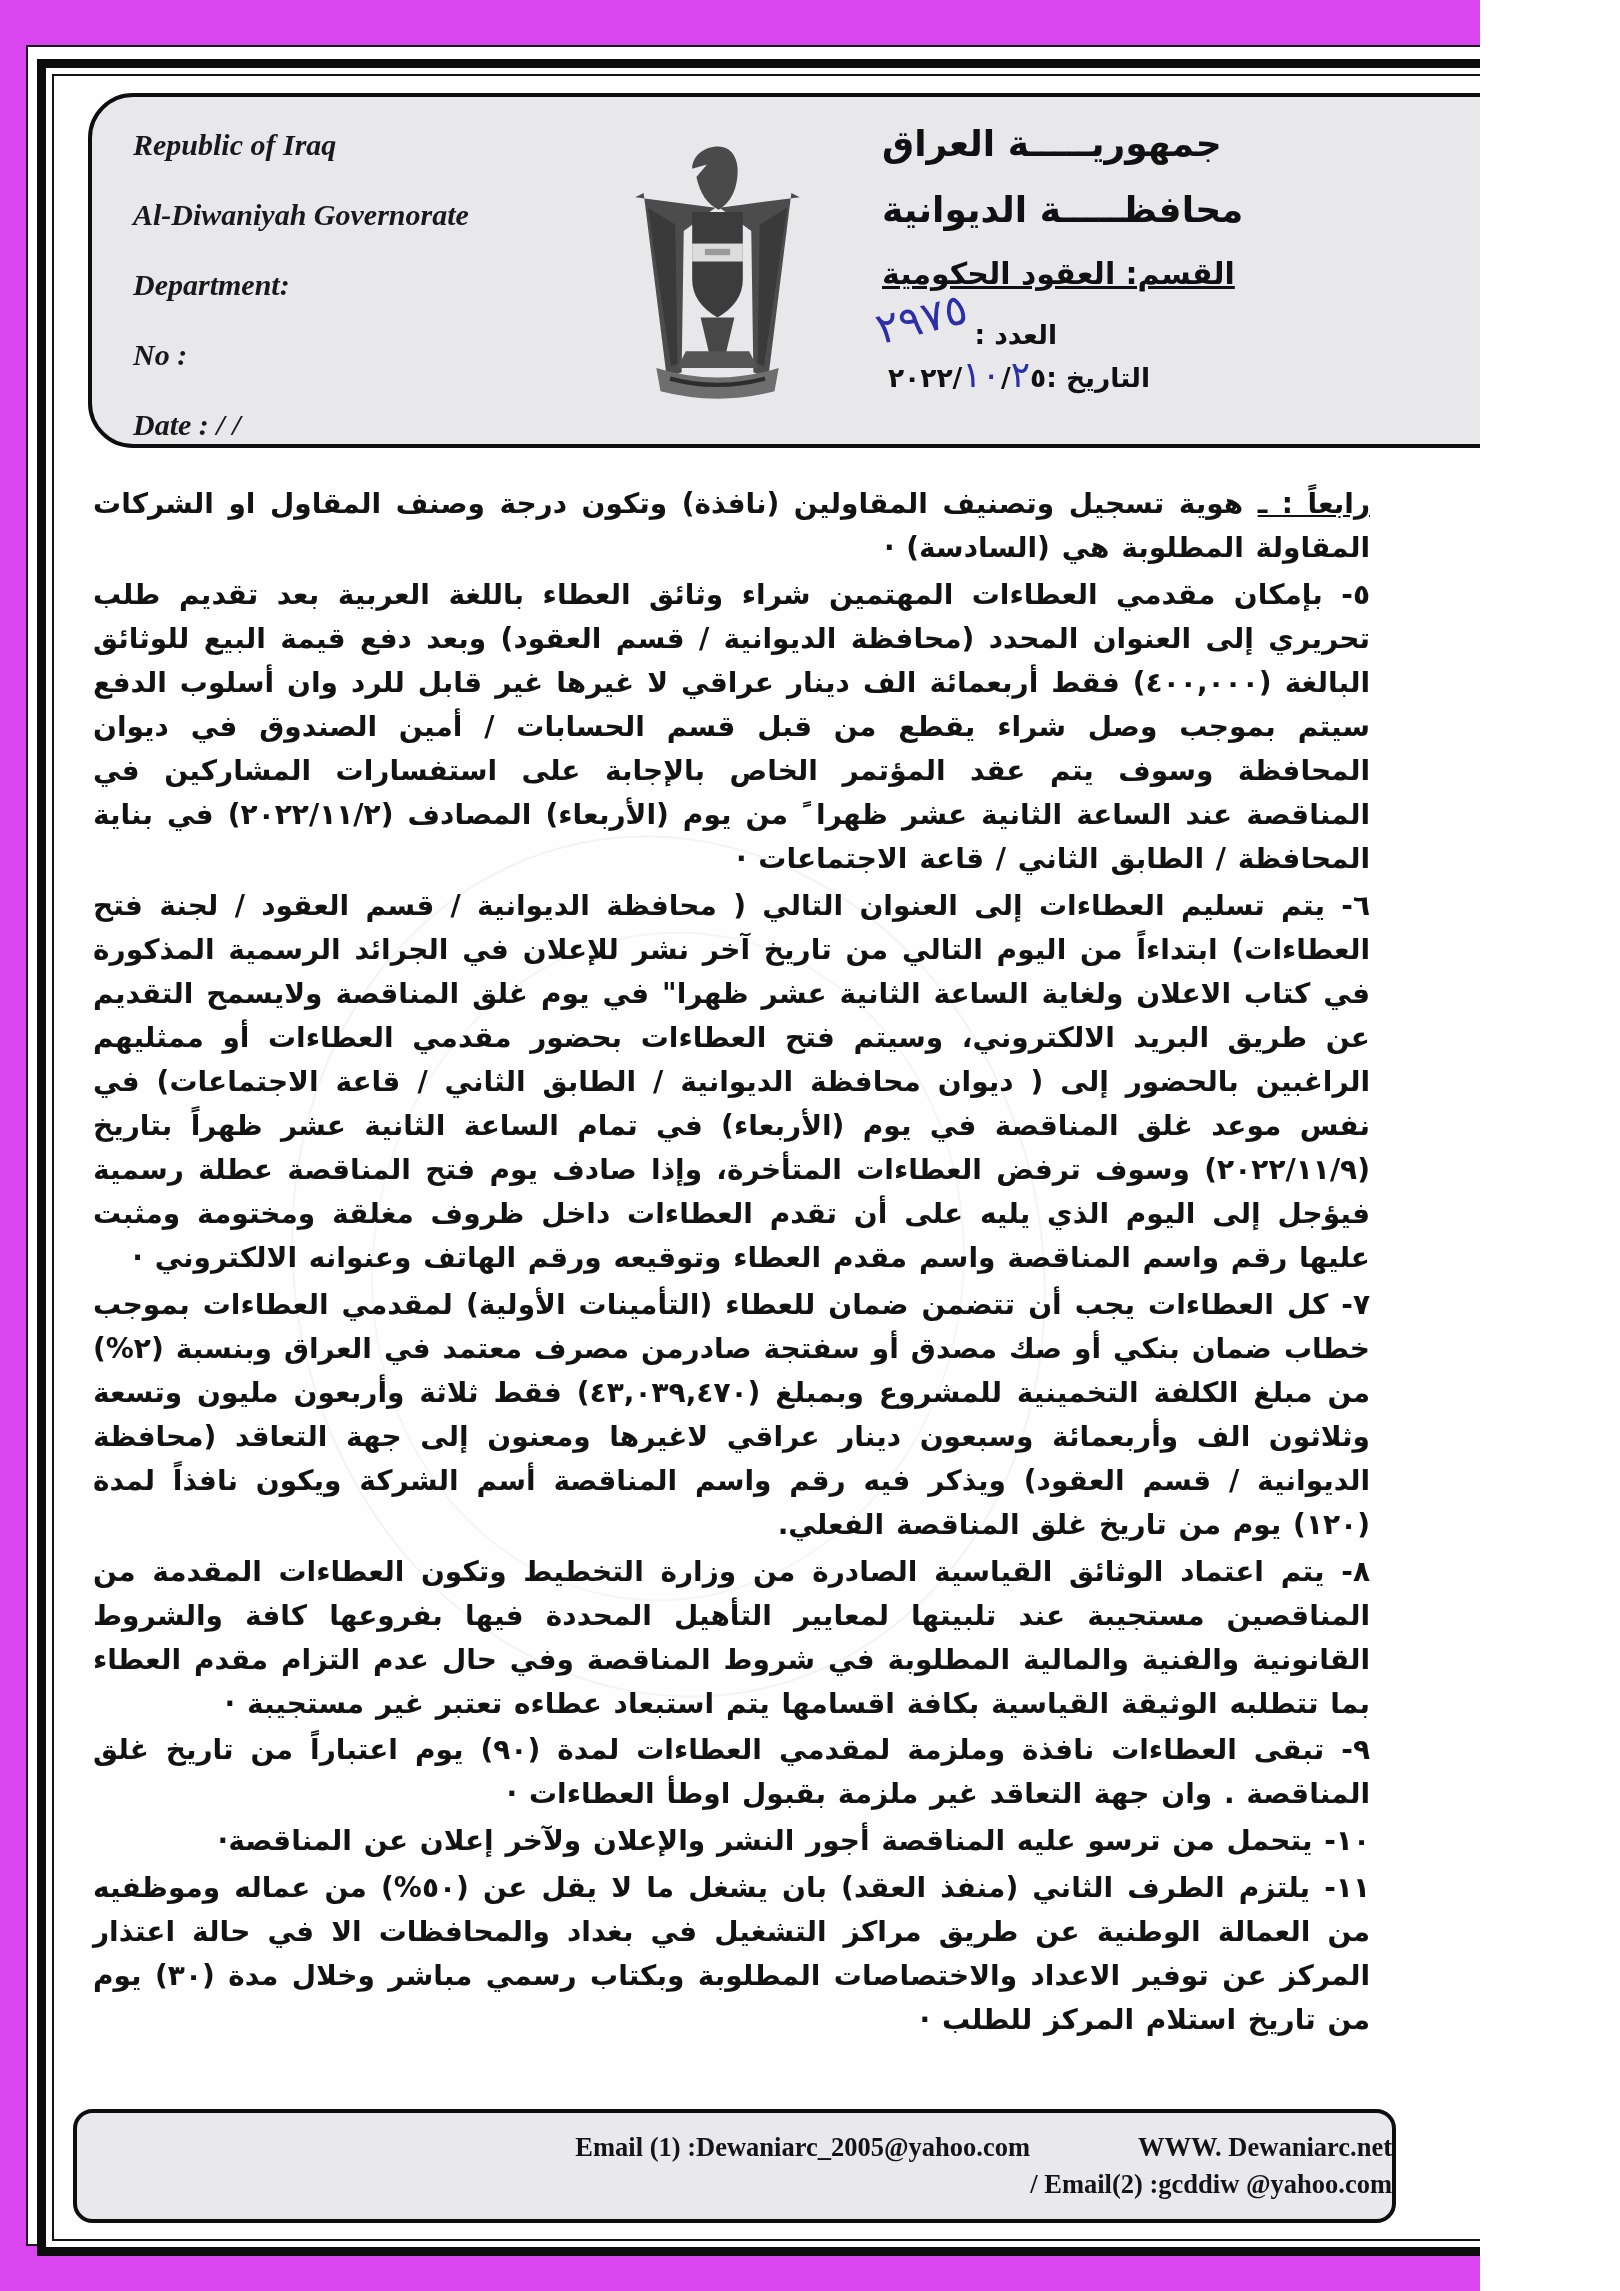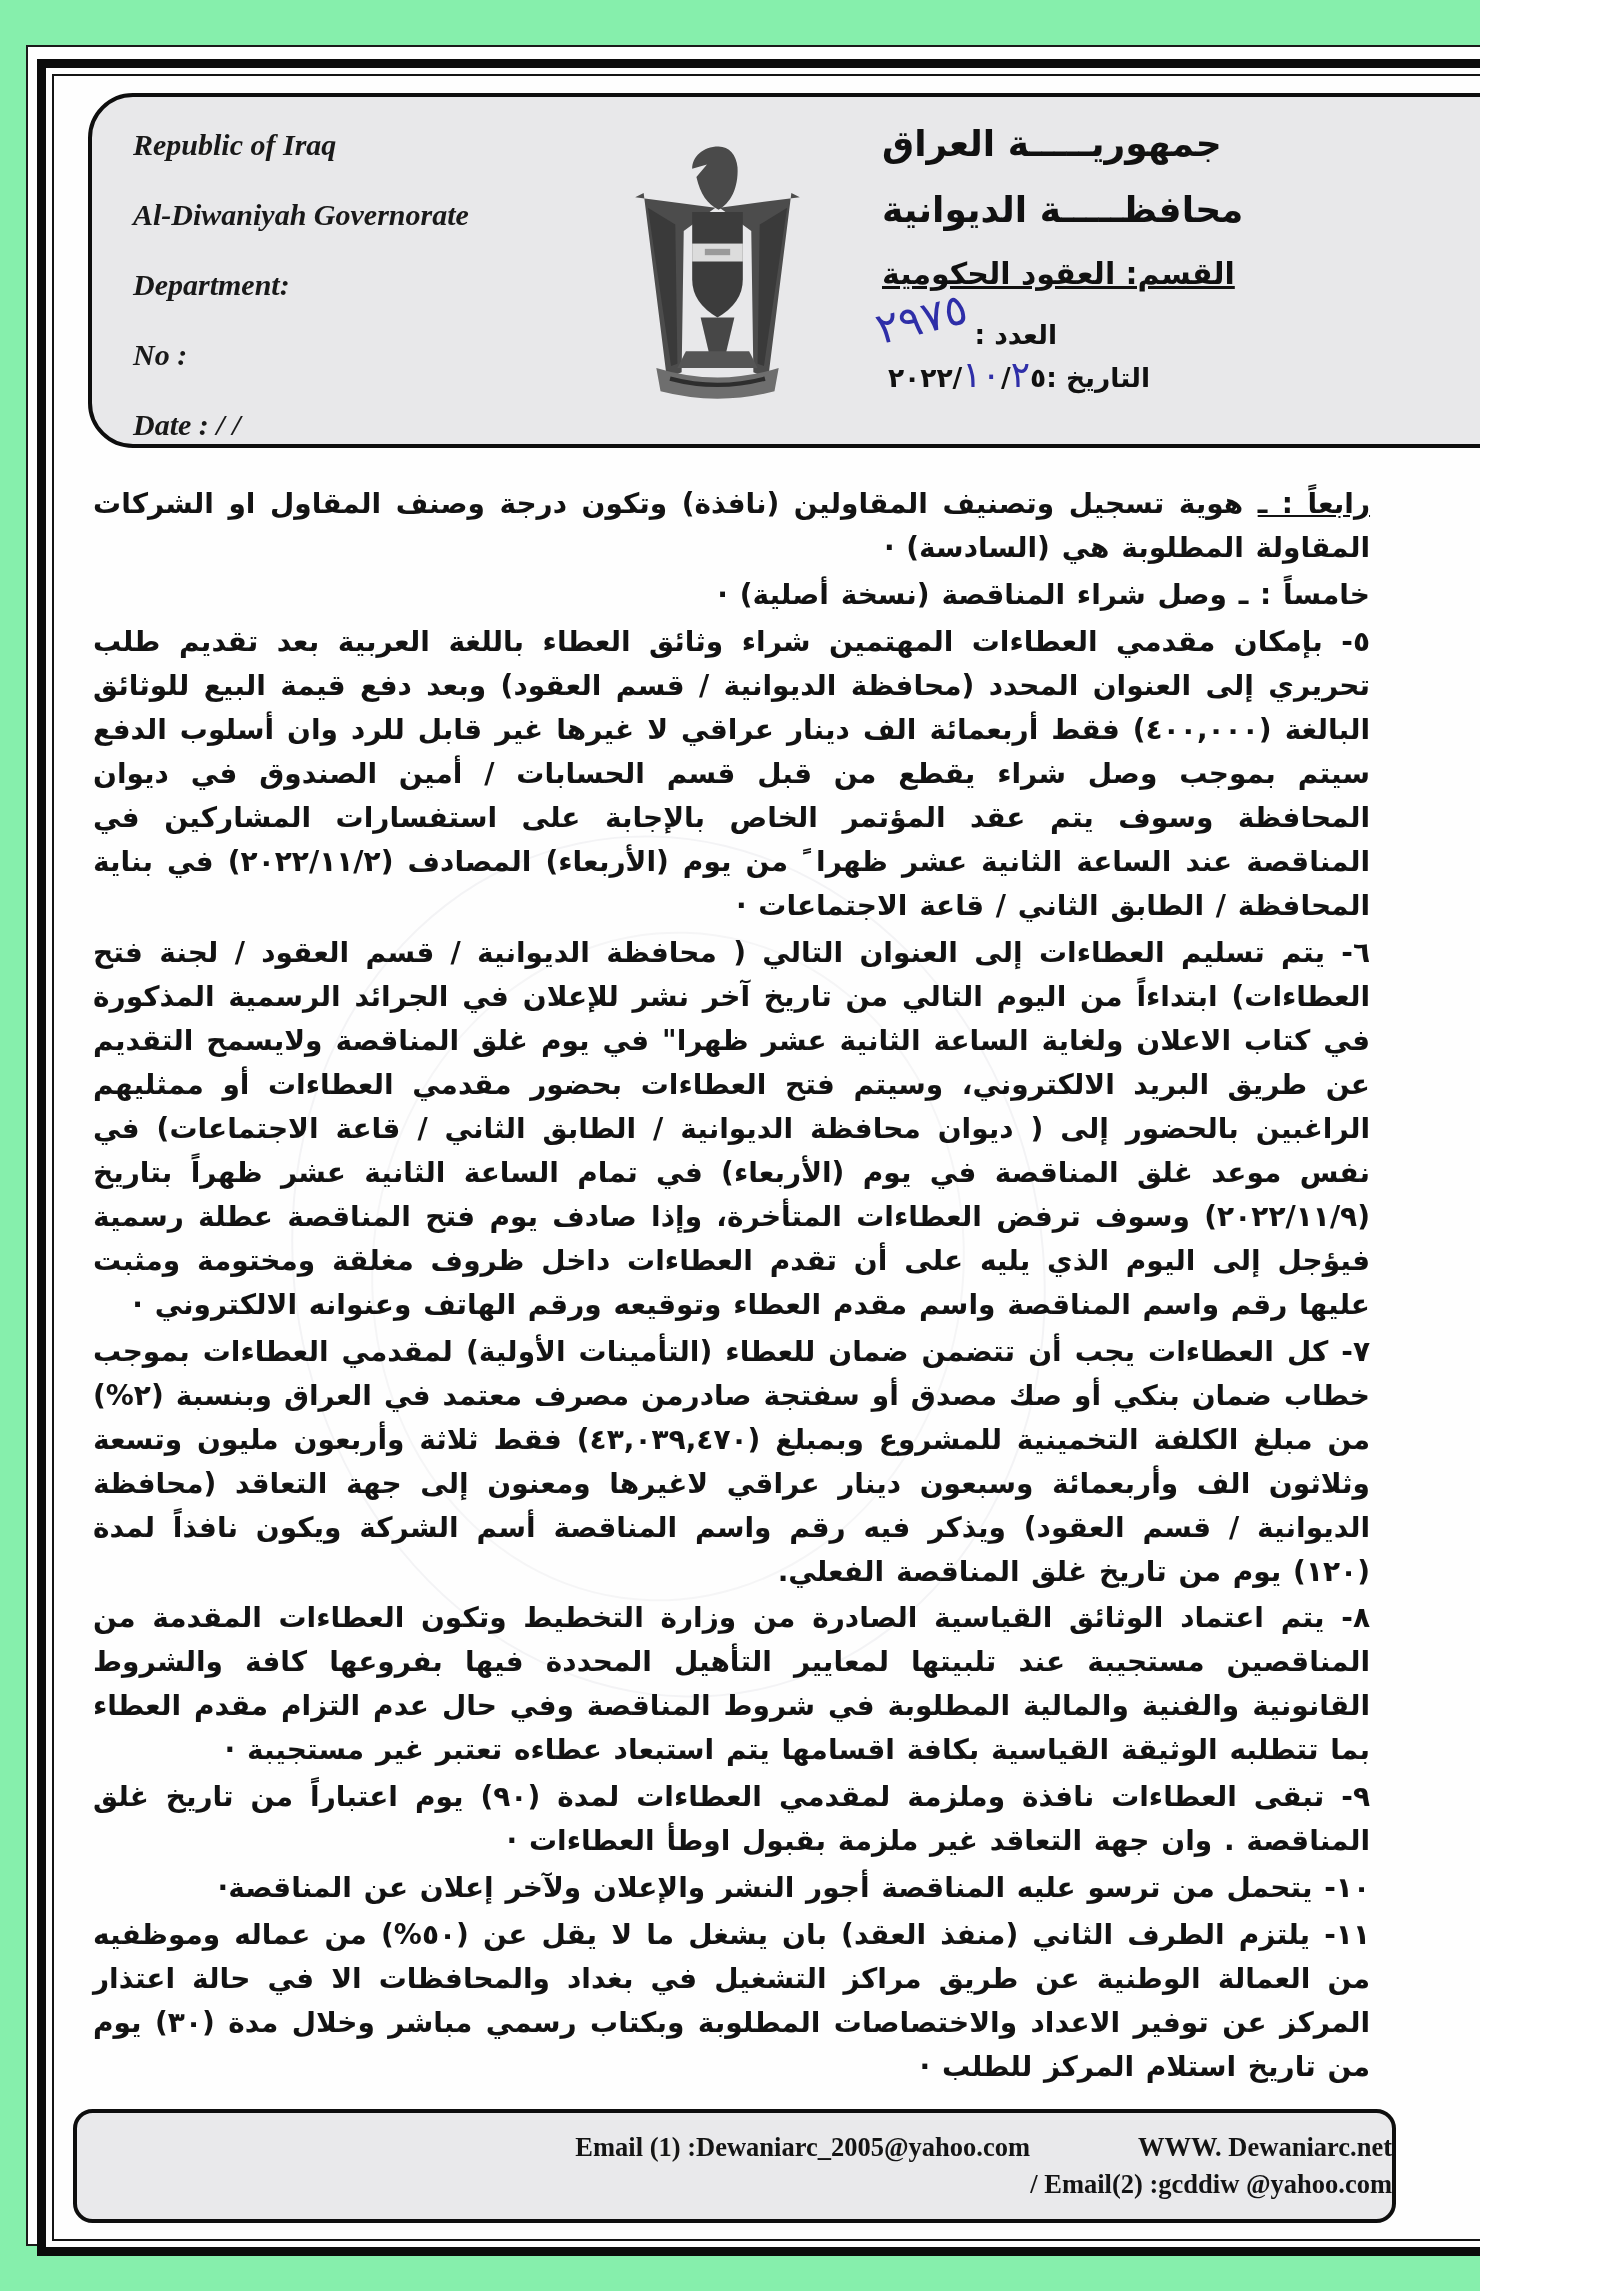--- a/index.html
+++ b/index.html
@@ -1,17 +1,17 @@
 <!DOCTYPE html>
 <html lang="ar"><head>
 <meta charset="utf-8">
 <style>
   html,body{margin:0;padding:0;background:#ffffff;}
   .page{
-    position:relative;width:1480px;height:2292px;background:#86efac;
+    position:relative;width:1480px;height:2292px;background:#d946ef;
     font-family:"DejaVu Sans",sans-serif;overflow:hidden;
   }
   
   .shadow-frame{
     position:absolute;left:25.5px;top:45px;width:1543px;height:2197px;
     border:2.9px solid #1b1b1b;background:#ffffff;z-index:0;
   }
   .frame{
     position:absolute;left:37px;top:59px;width:1543px;height:2197px;
     border:9.8px solid #0c0c0c;background:#fefefe;z-index:1;box-sizing:border-box;
@@ -136,21 +136,20 @@
         </span>
       </span>
     </div>
   </div>
 
   <div class="watermark"></div>
   <div class="watermark2"></div>
 
   <div class="body-text">
       <p class="clause"><span class="clause-label u">رابعاً : ـ</span> هوية تسجيل وتصنيف المقاولين (نافذة) وتكون درجة وصنف المقاول او الشركات المقاولة المطلوبة هي (السادسة) ·</p>
-      <p class="clause"><span class="clause-label">خامساً : ـ</span> وصل شراء المناقصة (نسخة أصلية) ·</p>
       <p class="clause"><span class="clause-label">٥-</span> بإمكان مقدمي العطاءات المهتمين شراء وثائق العطاء باللغة  العربية بعد تقديم طلب تحريري إلى العنوان المحدد (محافظة الديوانية / قسم العقود) وبعد دفع قيمة البيع للوثائق البالغة (٤٠٠,٠٠٠) فقط أربعمائة الف دينار عراقي لا غيرها غير قابل للرد وان أسلوب الدفع سيتم بموجب وصل شراء يقطع من قبل قسم الحسابات / أمين الصندوق في ديوان المحافظة وسوف يتم عقد المؤتمر الخاص بالإجابة على استفسارات المشاركين في المناقصة عند الساعة الثانية عشر ظهرا ً من يوم (الأربعاء) المصادف (٢٠٢٢/١١/٢) في بناية المحافظة / الطابق الثاني / قاعة الاجتماعات ·</p>
       <p class="clause"><span class="clause-label">٦-</span> يتم تسليم العطاءات إلى العنوان التالي ( محافظة الديوانية / قسم العقود / لجنة فتح العطاءات) ابتداءاً من اليوم التالي من تاريخ آخر نشر للإعلان في الجرائد الرسمية  المذكورة في كتاب الاعلان ولغاية الساعة  الثانية عشر ظهرا" في يوم غلق المناقصة ولايسمح التقديم عن طريق البريد الالكتروني، وسيتم فتح العطاءات بحضور مقدمي العطاءات أو ممثليهم الراغبين بالحضور إلى ( ديوان محافظة الديوانية / الطابق الثاني / قاعة الاجتماعات) في نفس موعد غلق المناقصة في يوم (الأربعاء) في تمام الساعة الثانية عشر ظهراً بتاريخ (٢٠٢٢/١١/٩) وسوف ترفض العطاءات المتأخرة، وإذا صادف يوم فتح المناقصة عطلة رسمية فيؤجل إلى اليوم الذي يليه على أن تقدم العطاءات داخل ظروف مغلقة ومختومة ومثبت عليها رقم واسم المناقصة واسم مقدم العطاء وتوقيعه ورقم الهاتف وعنوانه الالكتروني ·</p>
       <p class="clause"><span class="clause-label">٧-</span> كل العطاءات يجب أن تتضمن ضمان للعطاء (التأمينات الأولية) لمقدمي العطاءات بموجب خطاب ضمان بنكي أو صك مصدق أو سفتجة صادرمن مصرف معتمد في العراق وبنسبة (٢%) من مبلغ الكلفة التخمينية للمشروع وبمبلغ (٤٣,٠٣٩,٤٧٠) فقط ثلاثة وأربعون مليون وتسعة وثلاثون الف وأربعمائة وسبعون دينار عراقي لاغيرها ومعنون إلى جهة التعاقد (محافظة الديوانية / قسم العقود) ويذكر فيه رقم واسم المناقصة أسم الشركة ويكون نافذاً لمدة (١٢٠) يوم من تاريخ غلق المناقصة الفعلي.</p>
       <p class="clause"><span class="clause-label">٨-</span> يتم اعتماد الوثائق القياسية الصادرة من وزارة التخطيط وتكون العطاءات المقدمة من المناقصين مستجيبة عند تلبيتها لمعايير التأهيل المحددة فيها بفروعها كافة والشروط القانونية والفنية والمالية المطلوبة في شروط المناقصة وفي حال عدم التزام مقدم العطاء بما تتطلبه الوثيقة القياسية بكافة اقسامها يتم استبعاد عطاءه تعتبر غير مستجيبة ·</p>
       <p class="clause"><span class="clause-label">٩-</span> تبقى العطاءات نافذة وملزمة لمقدمي العطاءات لمدة (٩٠) يوم اعتباراً من تاريخ غلق المناقصة . وان جهة التعاقد غير ملزمة بقبول اوطأ العطاءات ·</p>
       <p class="clause"><span class="clause-label">١٠-</span> يتحمل من ترسو عليه المناقصة أجور النشر والإعلان ولآخر إعلان عن المناقصة·</p>
       <p class="clause"><span class="clause-label">١١-</span> يلتزم الطرف الثاني (منفذ العقد) بان يشغل ما لا يقل عن (٥٠%) من عماله وموظفيه من العمالة الوطنية عن طريق مراكز التشغيل في بغداد والمحافظات الا في حالة اعتذار المركز عن توفير الاعداد والاختصاصات المطلوبة وبكتاب رسمي مباشر وخلال مدة (٣٠) يوم من تاريخ استلام المركز للطلب ·</p>
     </div>
 
   <div class="footer-box">

